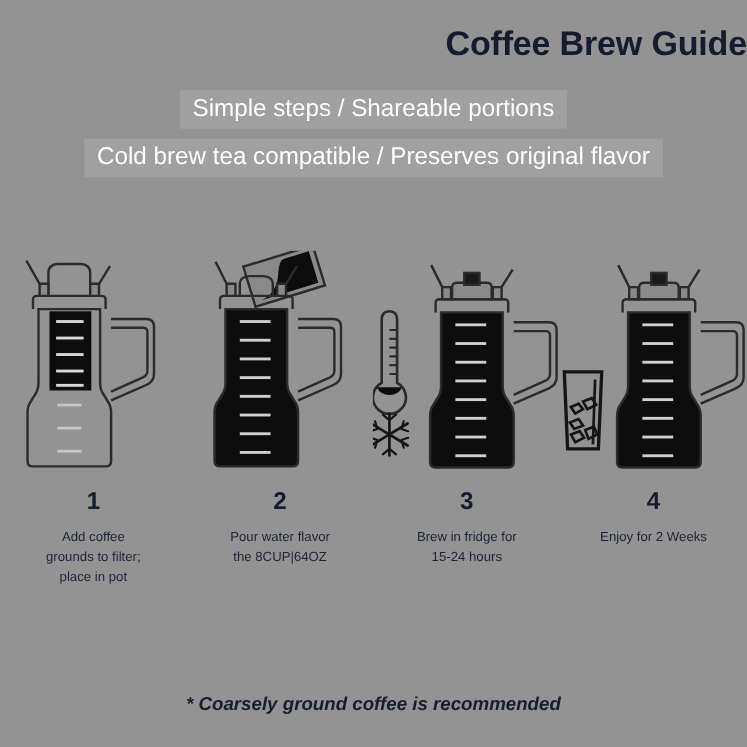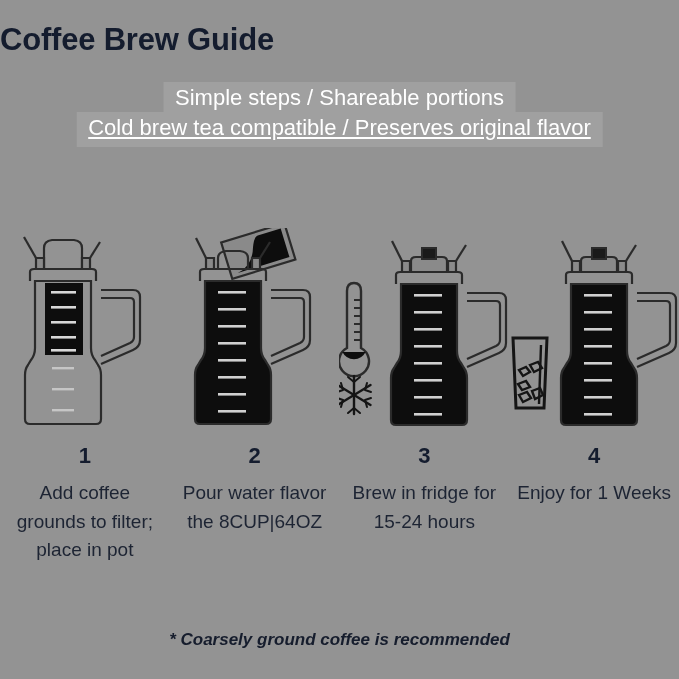--- a/index.html
+++ b/index.html
@@ -19,40 +19,40 @@
     width: 679px;
     height: 679px;
   }
 
   
   .title {
     position: absolute;
     top: 22px;
     left: 0;
     width: 679px;
-    text-align: left;
+    text-align: right;
     font-size: 31px;
     font-weight: bold;
     color: #141c2e;
     letter-spacing: -0.2px;
   }
   .subtitle-band {
     position: absolute;
     left: 50%;
     transform: translateX(-50%);
     background: #a0a0a0;
     color: #ffffff;
     font-size: 22px;
     font-weight: 500;
     padding: 4px 12px 6px 12px;
     white-space: nowrap;
     line-height: 1.12;
   }
   .subtitle-1 { top: 82px; }
-  .subtitle-2 { top: 112px; text-decoration: underline; }
+  .subtitle-2 { top: 126px; }
 
   
   .steps {
     position: absolute;
     top: 228px;
     left: 0;
     width: 679px;
     height: 300px;
     display: flex;
   }
@@ -72,21 +72,21 @@
 
   .step-num {
     font-size: 22px;
     font-weight: bold;
     color: #141c2e;
     margin-top: 2px;
     line-height: 1;
   }
   .step-caption {
     margin-top: 12px;
-    font-size: 19px;
+    font-size: 12px;
     color: #1d2433;
     text-align: center;
     line-height: 1.5;
     white-space: pre-line;
   }
 
   
   .footnote {
     position: absolute;
     left: 0;
@@ -296,20 +296,20 @@
             <rect x="75" y="100" width="28" height="2.6"></rect>
             <rect x="75" y="117" width="28" height="2.6"></rect>
             <rect x="75" y="134" width="28" height="2.6"></rect>
             <rect x="75" y="151" width="28" height="2.6"></rect>
             <rect x="75" y="168" width="28" height="2.6"></rect>
             <rect x="75" y="185" width="28" height="2.6"></rect>
           </g>
         </svg>
       </div>
       <div class="step-num">4</div>
-      <div class="step-caption">Enjoy for 1 Weeks</div>
+      <div class="step-caption">Enjoy for 2 Weeks</div>
     </div>
 
   </div>
 
   <div class="footnote">* Coarsely ground coffee is recommended</div>
 
 </div>
 
 </body></html>

